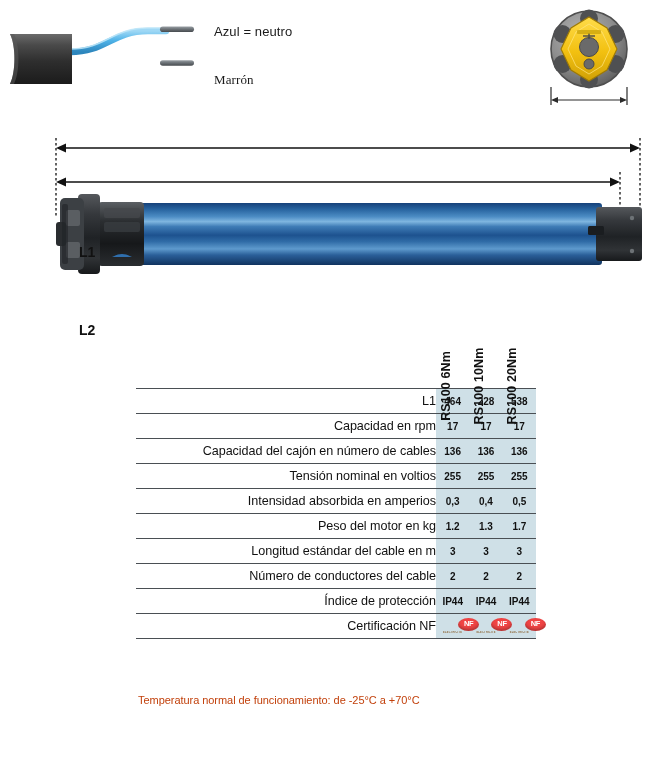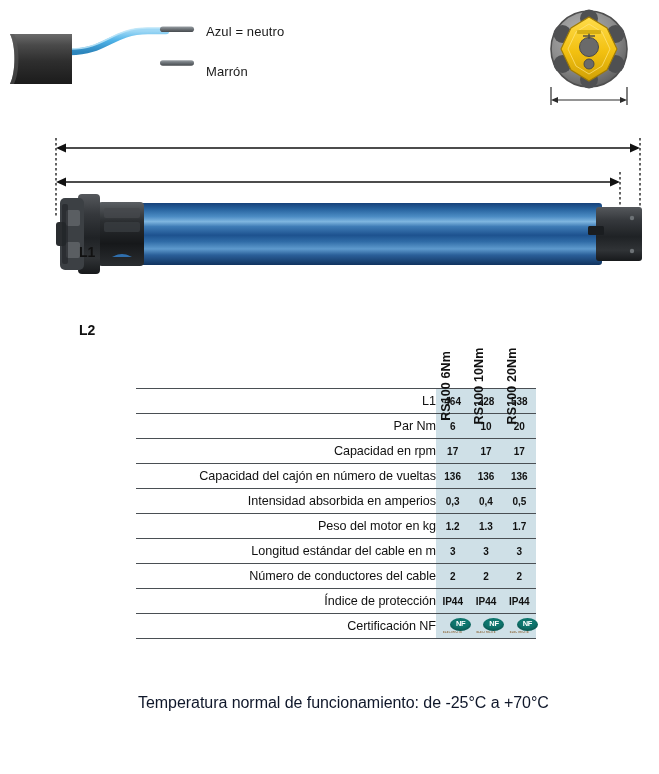--- a/index.html
+++ b/index.html
@@ -21,23 +21,24 @@
     position: absolute;
     left: 0; top: 0;
     width: 300px; height: 110px;
   }
   .cable-label {
     position: absolute;
     font-size: 13px;
     color: #1a1a1a;
     white-space: nowrap;
     letter-spacing: .1px;
+    margin-left: 8px;
   }
   #cable-label-azul { left: 206px; top: 24px; }
-  #cable-label-marron { left: 206px; top: 64px; }
+  #cable-label-marron { left: 206px; top: 72px; font-family: Liberation Serif, serif; }
 
   
   #crown-diagram {
     position: absolute;
     left: 519px; top: 4px;
     width: 140px; height: 112px;
   }
 
   
   #motor-diagram {
@@ -123,23 +124,23 @@
   
   .nf-badge {
     display: inline-block;
     width: 21px;
     height: 17px;
     position: relative;
     vertical-align: middle;
   }
   .nf-ellipse {
     position: absolute;
-    left: 8px; top: 0;
+    left: 16px; top: 0;
     width: 21px; height: 13px;
-    background: #0f766e;
+    background: #ef4444;
     border-radius: 50%;
     box-shadow: inset 0 -2px 3px rgba(0,0,0,.25);
   }
   .nf-ellipse span {
     position: absolute;
     left: 0; right: 0; top: 1px;
     text-align: center;
     font-size: 7.5px;
     font-weight: bold;
     color: #ffffff;
@@ -154,22 +155,22 @@
     color: #8d6a3f;
     letter-spacing: .2px;
     white-space: nowrap;
     overflow: hidden;
   }
 
   
   #footer-note {
     position: absolute;
     left: 138px; top: 694px;
-    font-size: 16px;
-    color: #0f172a;
+    font-size: 11px;
+    color: #c2410c;
     letter-spacing: -.05px;
     white-space: nowrap;
   }
 </style>
 </head>
 <body>
 
 <div id="cable-diagram">
   <svg width="300" height="110" viewBox="0 0 300 110">
     <defs>
@@ -361,36 +362,36 @@
       </tr>
     </thead>
     <tbody id="spec-tbody">
         <tr>
           <td class="lbl">L1</td>
           <td class="val">464</td>
           <td class="val">228</td>
           <td class="val">538</td>
         </tr>
         <tr>
-          <td class="lbl">Par Nm</td>
-          <td class="val">6</td>
-          <td class="val">10</td>
-          <td class="val">20</td>
-        </tr>
-        <tr>
           <td class="lbl">Capacidad en rpm</td>
           <td class="val">17</td>
           <td class="val">17</td>
           <td class="val">17</td>
         </tr>
         <tr>
-          <td class="lbl">Capacidad del cajón en número de vueltas</td>
+          <td class="lbl">Capacidad del cajón en número de cables</td>
           <td class="val">136</td>
           <td class="val">136</td>
           <td class="val">136</td>
+        </tr>
+        <tr>
+          <td class="lbl">Tensión nominal en voltios</td>
+          <td class="val">255</td>
+          <td class="val">255</td>
+          <td class="val">255</td>
         </tr>
         <tr>
           <td class="lbl">Intensidad absorbida en amperios</td>
           <td class="val">0,3</td>
           <td class="val">0,4</td>
           <td class="val">0,5</td>
         </tr>
         <tr>
           <td class="lbl">Peso del motor en kg</td>
           <td class="val">1.2</td>

